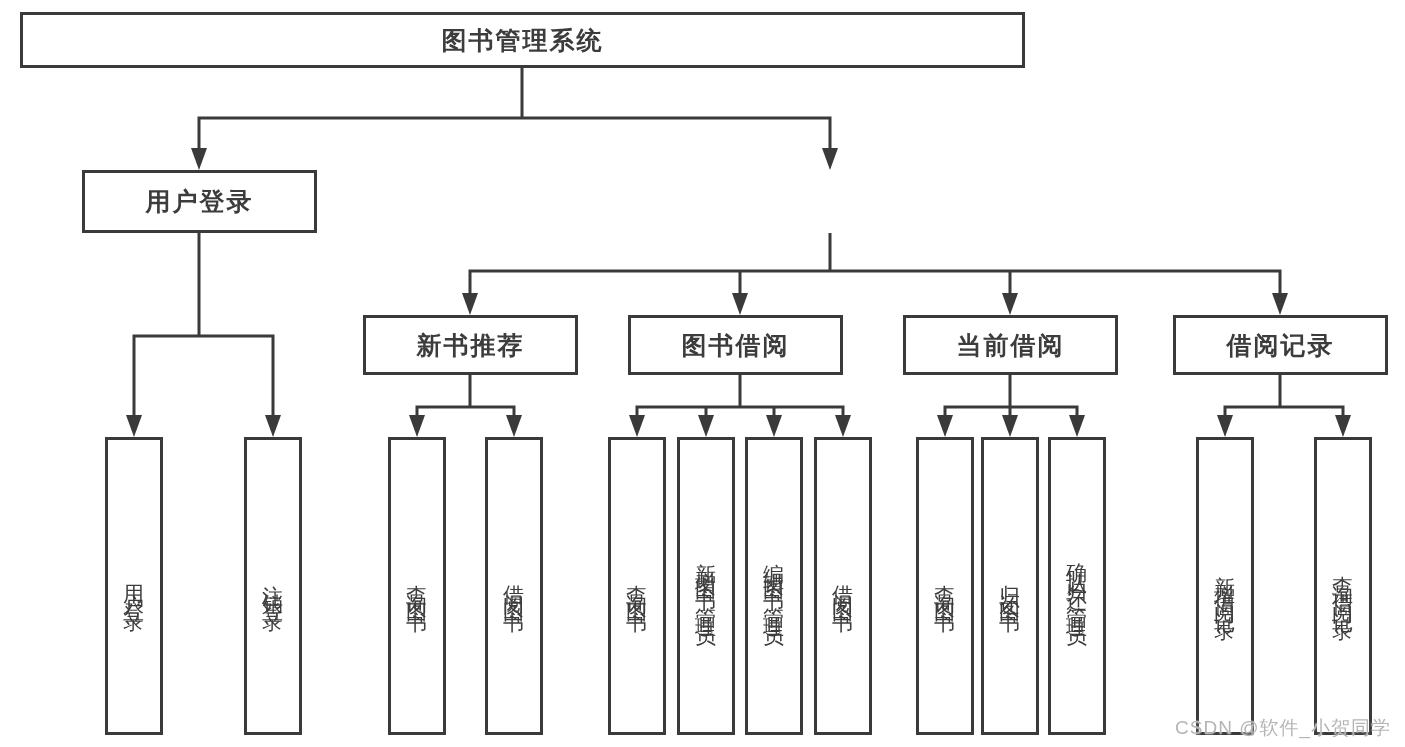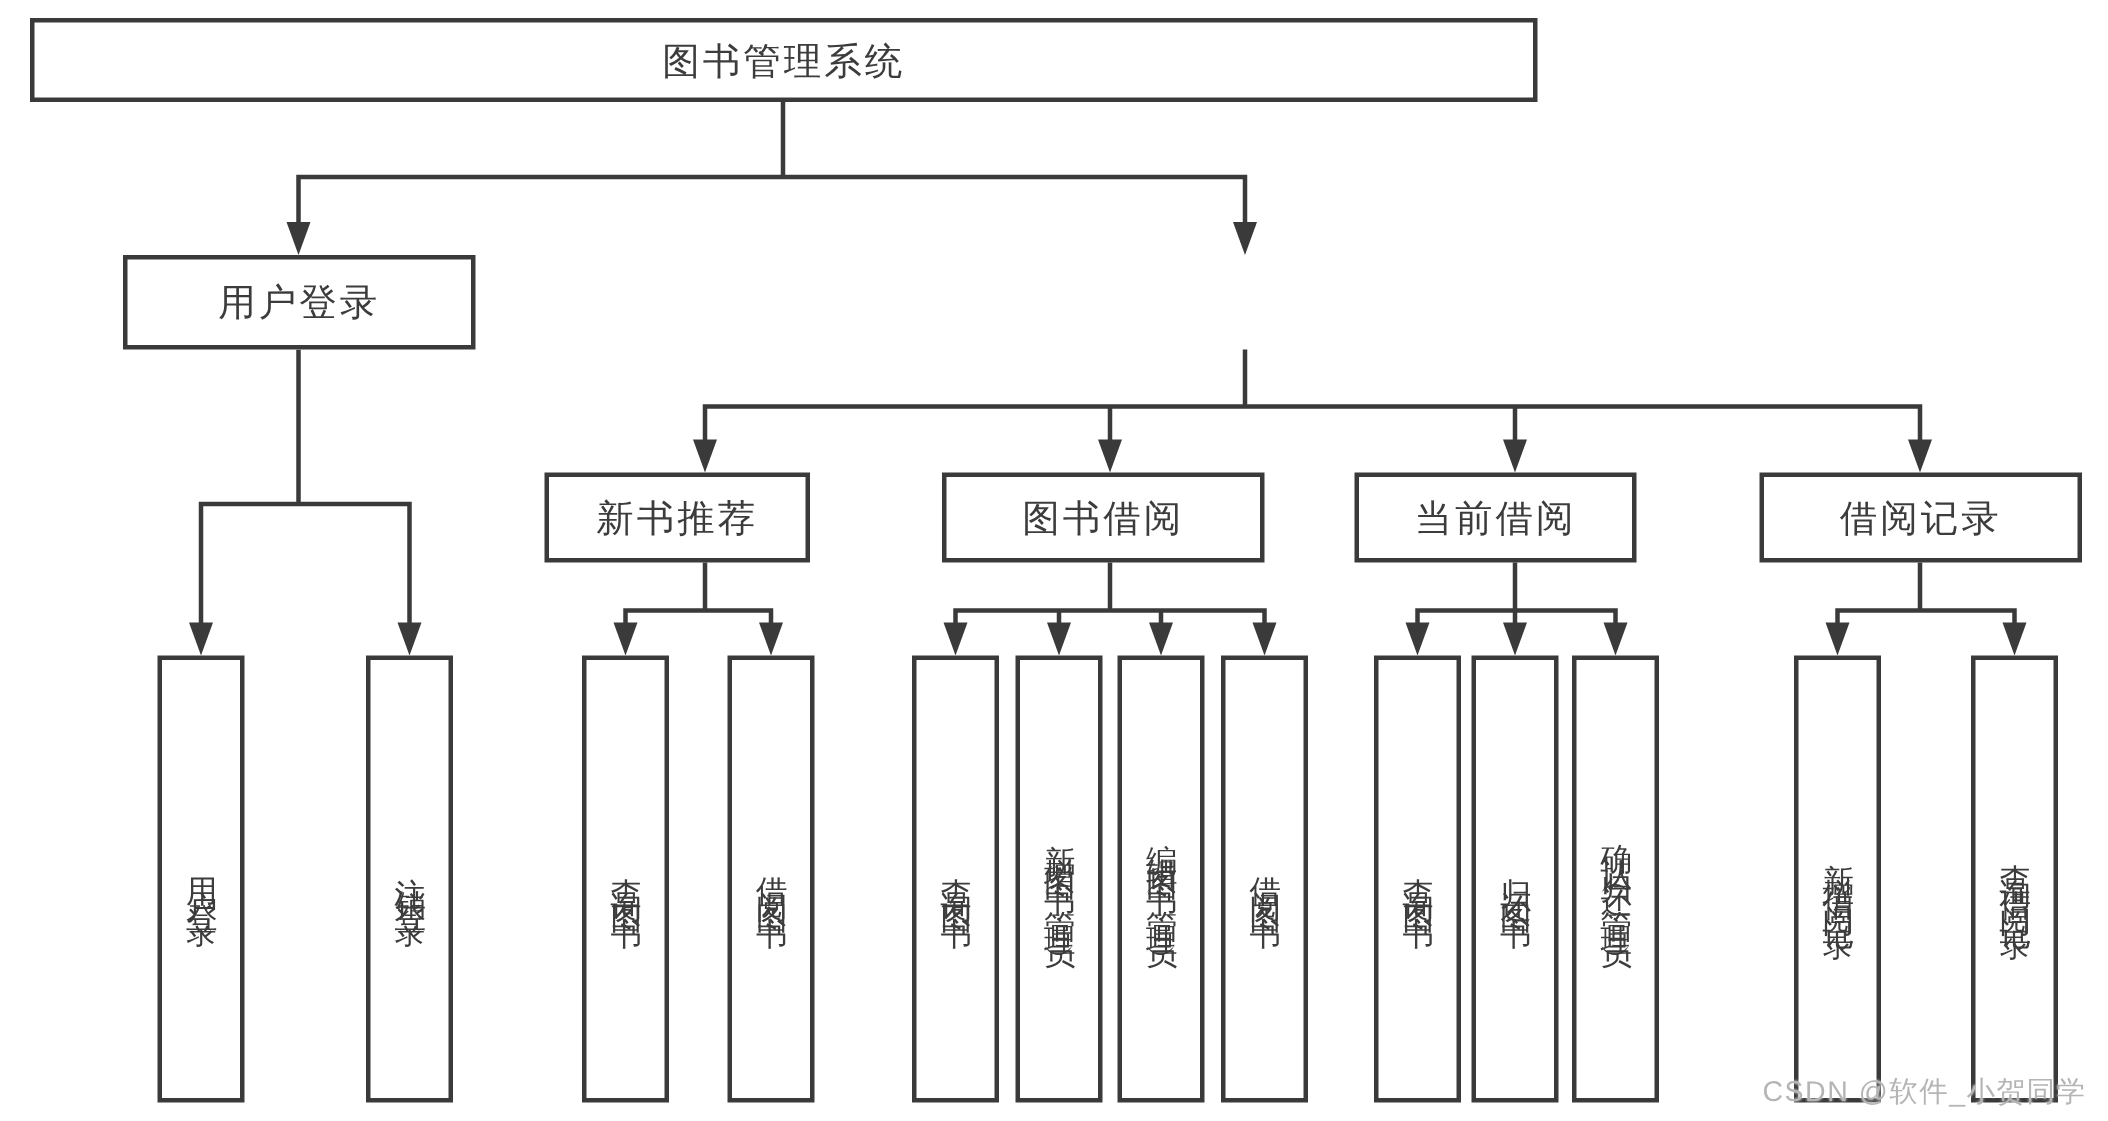--- a/index.html
+++ b/index.html
@@ -10,20 +10,21 @@
     font-family:"Liberation Sans", sans-serif;
     overflow:hidden;
   }
   #connectors { position:absolute; left:0; top:0; pointer-events:none; }
   .hbox {
     position:absolute; box-sizing:border-box;
     border:3px solid #3a3a3a; background:#ffffff;
     display:flex; align-items:center; justify-content:center;
     font-size:25px; letter-spacing:2px; color:#3c3c3c;
     white-space:nowrap;
+    font-weight:bold;
   }
   .vbox {
     position:absolute; box-sizing:border-box;
     border:3px solid #3a3a3a; background:#ffffff;
     display:flex; align-items:center; justify-content:center;
     top:437px; width:58px; height:298px;
   }
   .vbox .vtext {
     writing-mode:vertical-rl; text-orientation:mixed;
     font-size:21px; letter-spacing:9px; line-height:1;
@@ -81,23 +82,23 @@
       <polygon points="1069,415 1085,415 1077,437"></polygon>
       <polygon points="1217,415 1233,415 1225,437"></polygon>
       <polygon points="1335,415 1351,415 1343,437"></polygon>
     </g>
   </svg>
 
   <div class="hbox" style="left:20px; top:12px; width:1005px; height:56px;">图书管理系统</div>
 
   <div class="hbox" style="left:82px; top:170px; width:235px; height:63px;">用户登录</div>
 
-  <div class="hbox" style="left:363px; top:315px; width:177px; height:60px;">新书推荐</div>
+  <div class="hbox" style="left:363px; top:315px; width:215px; height:60px;">新书推荐</div>
   <div class="hbox" style="left:628px; top:315px; width:215px; height:60px;">图书借阅</div>
-  <div class="hbox" style="left:903px; top:315px; width:188px; height:60px;">当前借阅</div>
+  <div class="hbox" style="left:903px; top:315px; width:215px; height:60px;">当前借阅</div>
   <div class="hbox" style="left:1173px; top:315px; width:215px; height:60px;">借阅记录</div>
 
   <div class="vbox" style="left:105px;">
     <span class="vtext">用户登录</span>
   </div>
   <div class="vbox" style="left:244px;">
     <span class="vtext">注销登录</span>
   </div>
 
   <div class="vbox" style="left:388px;">

